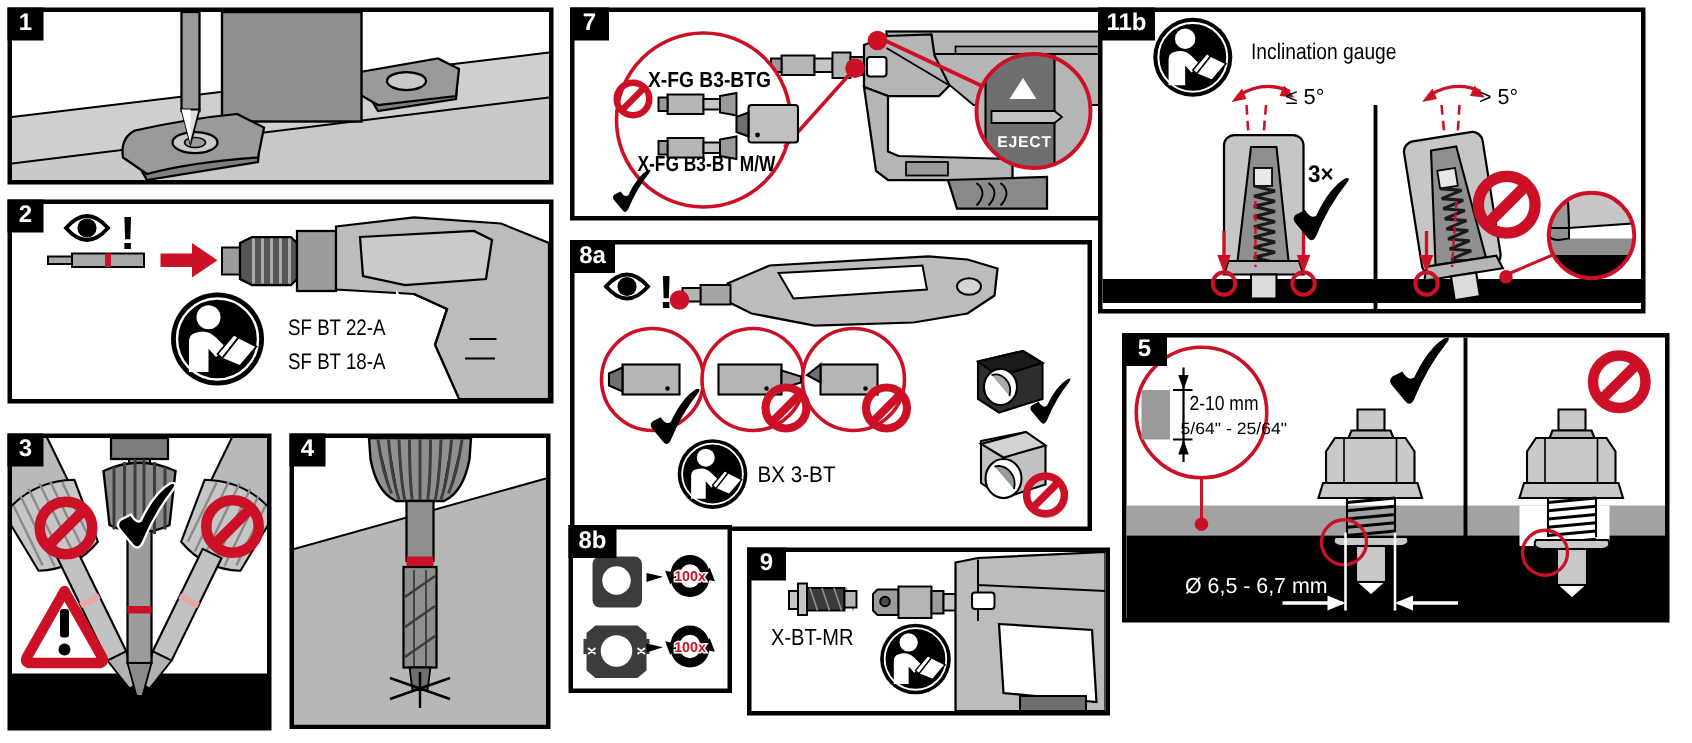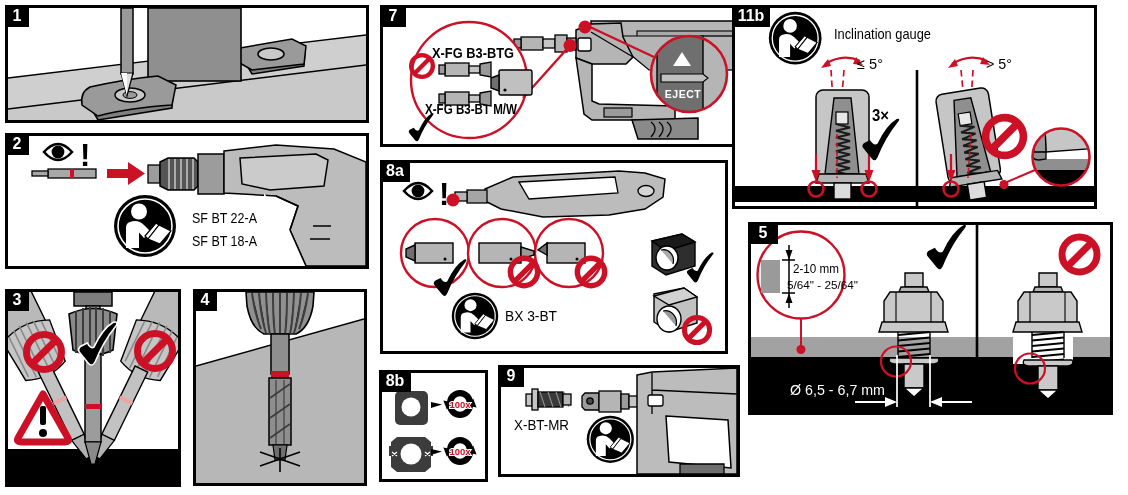--- a/index.html
+++ b/index.html
@@ -276,21 +276,21 @@
   <path d="M271,131 l30,-6 13,9 v26 l-28,9 -15,-10 z" fill="#c2c2c2"></path>
   <path d="M301,125 l13,9 -28,8 -15,-9 z" fill="#d2d2d2"></path>
   <ellipse cx="286" cy="156" rx="12" ry="13" fill="#fff"></ellipse>
   <path d="M280,148 a11,12 0 0 1 13,15" fill="#9a9a9a" stroke-width="1.2"></path>
  </g>
  <use href="#check" transform="translate(300,86) scale(0.45)"></use>
  <use href="#noent" transform="translate(314,167) scale(0.72)"></use>
 </svg>
 </div>
 
-<div class="panel" style="left:379px;top:370px;width:109px;height:112px">
+<div class="panel" style="left:379px;top:350px;width:109px;height:112px">
 <div class="lbl" style="width:32px">8b</div>
 <svg width="103" height="106" viewBox="0 0 103 106">
  <rect x="13" y="18" width="33" height="34" rx="5" fill="#3c3c3c"></rect>
  <circle cx="29" cy="34" r="9.5" fill="#fff"></circle>
  <polygon points="49,29 60,31.5 49,35" fill="#000"></polygon>
  <use href="#rot" transform="translate(78,31)"></use>
  <path d="M15,64 h28 l6,5 v25 l-6,5 h-28 l-6,-5 v-25 z" fill="#3c3c3c"></path>
  <rect x="7" y="73" width="5" height="10" fill="#3c3c3c"></rect>
       <rect x="46" y="73" width="5" height="10" fill="#3c3c3c"></rect>
  <circle cx="29" cy="81" r="10.5" fill="#fff"></circle>

